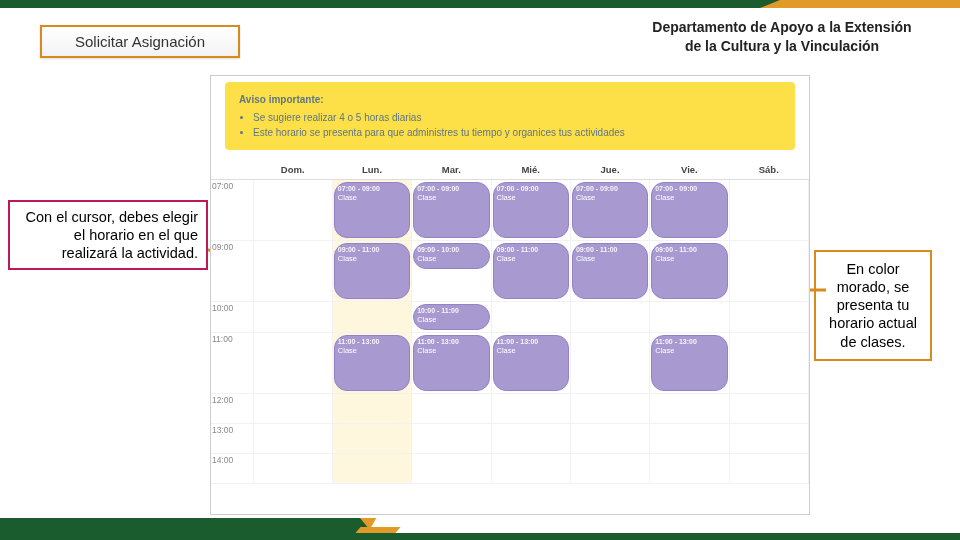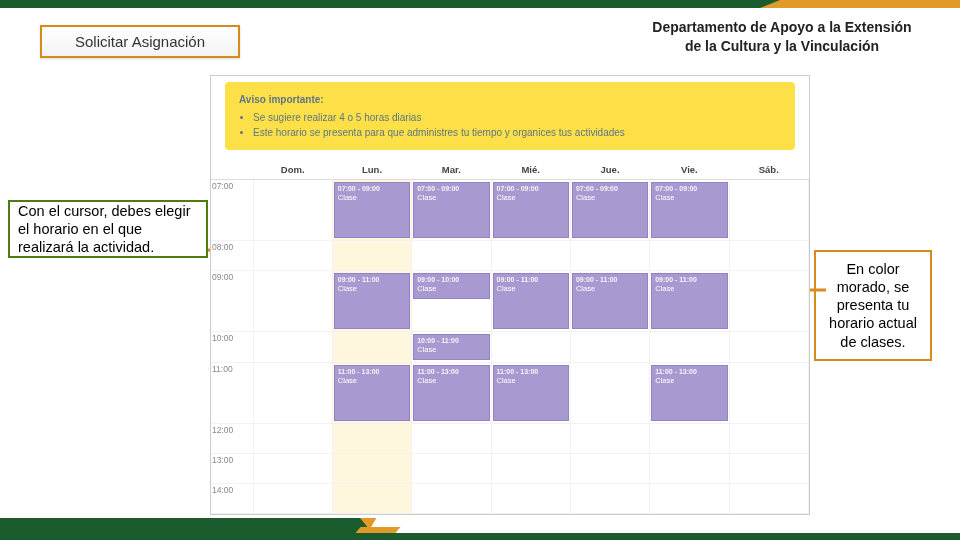--- a/index.html
+++ b/index.html
@@ -13,21 +13,21 @@
   .bottom-left::after{content:"";position:absolute;right:-18px;top:0;width:0;height:0;border-bottom:22px solid #1a5c2e;border-right:18px solid transparent;}
   .bottom-gold { position:absolute; bottom:0; left:300px; width:70px; height:22px; background:#e19a28; transform:skewX(-30deg);}
   .bottom-right { position:absolute; bottom:0; right:0; left:360px; height:7px; background:#1a5c2e; }
   .bottom-right::before{content:"";position:absolute;left:-6px;bottom:0;width:0;height:0;border-bottom:7px solid #1a5c2e;border-left:6px solid transparent;}
   .bottom-right-gold{position:absolute;bottom:7px;left:358px;width:40px;height:6px;background:#e19a28;transform:skewX(-40deg);}
 
   .title-button { position:absolute; top:25px; left:40px; width:200px; padding:6px 16px; text-align:center; font-size:15px; color:#333; border:2px solid #d88a1a; background:linear-gradient(#fff,#f3f3f3); box-shadow:0 1px 2px rgba(0,0,0,.15); }
 
   .dept { position:absolute; top:18px; right:28px; width:300px; text-align:center; font-size:14px; font-weight:bold; color:#222; line-height:1.35; }
 
-  .callout-left { position:absolute; top:200px; left:8px; width:200px; padding:0 8px; border:2px solid #4d7c0f; background:#fff; font-size:14.5px; text-align:left; line-height:1.25; }
+  .callout-left { position:absolute; top:200px; left:8px; width:200px; padding:6px 8px; border:2px solid #be185d; background:#fff; font-size:14.5px; text-align:right; line-height:1.25; }
 
   .callout-right { position:absolute; top:250px; right:28px; width:118px; padding:8px 6px; border:2px solid #d88a1a; background:#fff; font-size:14.5px; text-align:center; line-height:1.25; }
 
   
   .arrow { position:absolute; }
   .arrow-line { stroke:#d88a1a; stroke-width:3; fill:none; }
   .arrow-head { fill:#d88a1a; }
 
   
   .panel { position:absolute; top:75px; left:210px; width:600px; height:440px; background:#fff; border:1px solid #ccc; font-size:9px; color:#555; }
@@ -35,21 +35,21 @@
   .notice { margin:6px 14px 10px; background:#fde047; border-radius:4px; padding:10px 14px; color:#5e7687; font-size:10px; line-height:1.5; }
   .notice .hd { font-weight:bold; margin-bottom:3px; }
   .notice ul { margin-left:14px; }
 
   .calendar { width:100%; border-collapse:collapse; table-layout:fixed; }
   .calendar th { font-weight:bold; color:#444; font-size:9.5px; padding:4px 0; border-bottom:1px solid #ddd; }
   .calendar th:first-child, .calendar td:first-child { width:42px; text-align:left; color:#888; font-size:8.5px; }
   .calendar td { height:30px; border-bottom:1px solid #f2f2f2; border-right:1px solid #f2f2f2; vertical-align:top; padding:1px; }
   .calendar td.highlight { background:#fff6de; }
 
-  .class-block { background:#a89ad0; color:#fff; border-radius:0; padding:2px 3px; height:26px; margin:1px 0; font-size:7.5px; line-height:1.2; overflow:hidden; border:1px solid #9382c5;}
+  .class-block { background:#a89ad0; color:#fff; border-radius:13px; padding:2px 3px; height:26px; margin:1px 0; font-size:7.5px; line-height:1.2; overflow:hidden; border:1px solid #9382c5;}
   .class-block .t { font-weight:bold; font-size:7px; opacity:.9;}
   .class-block.tall { height:56px; }
 </style>
 </head>
 <body>
 
 <div class="top-stripe"></div>
 
 <div class="title-button">Solicitar Asignación</div>
 
@@ -112,30 +112,20 @@
           </td>
           <td>
             <div class="class-block tall" style="height: 56px;"><div class="t">07:00 - 09:00</div>Clase</div>
           </td>
           <td>
             <div class="class-block tall" style="height: 56px;"><div class="t">07:00 - 09:00</div>Clase</div>
           </td>
           <td></td>
         </tr>
         <tr>
-          <td>08:00</td>
-          <td></td>
-          <td class="highlight"></td>
-          <td></td>
-          <td></td>
-          <td></td>
-          <td></td>
-          <td></td>
-        </tr>
-        <tr>
           <td>09:00</td>
           <td></td>
           <td class="highlight">
             <div class="class-block tall" style="height: 56px;"><div class="t">09:00 - 11:00</div>Clase</div>
           </td>
           <td>
             <div class="class-block"><div class="t">09:00 - 10:00</div>Clase</div>
           </td>
           <td>
             <div class="class-block tall" style="height: 56px;"><div class="t">09:00 - 11:00</div>Clase</div>

